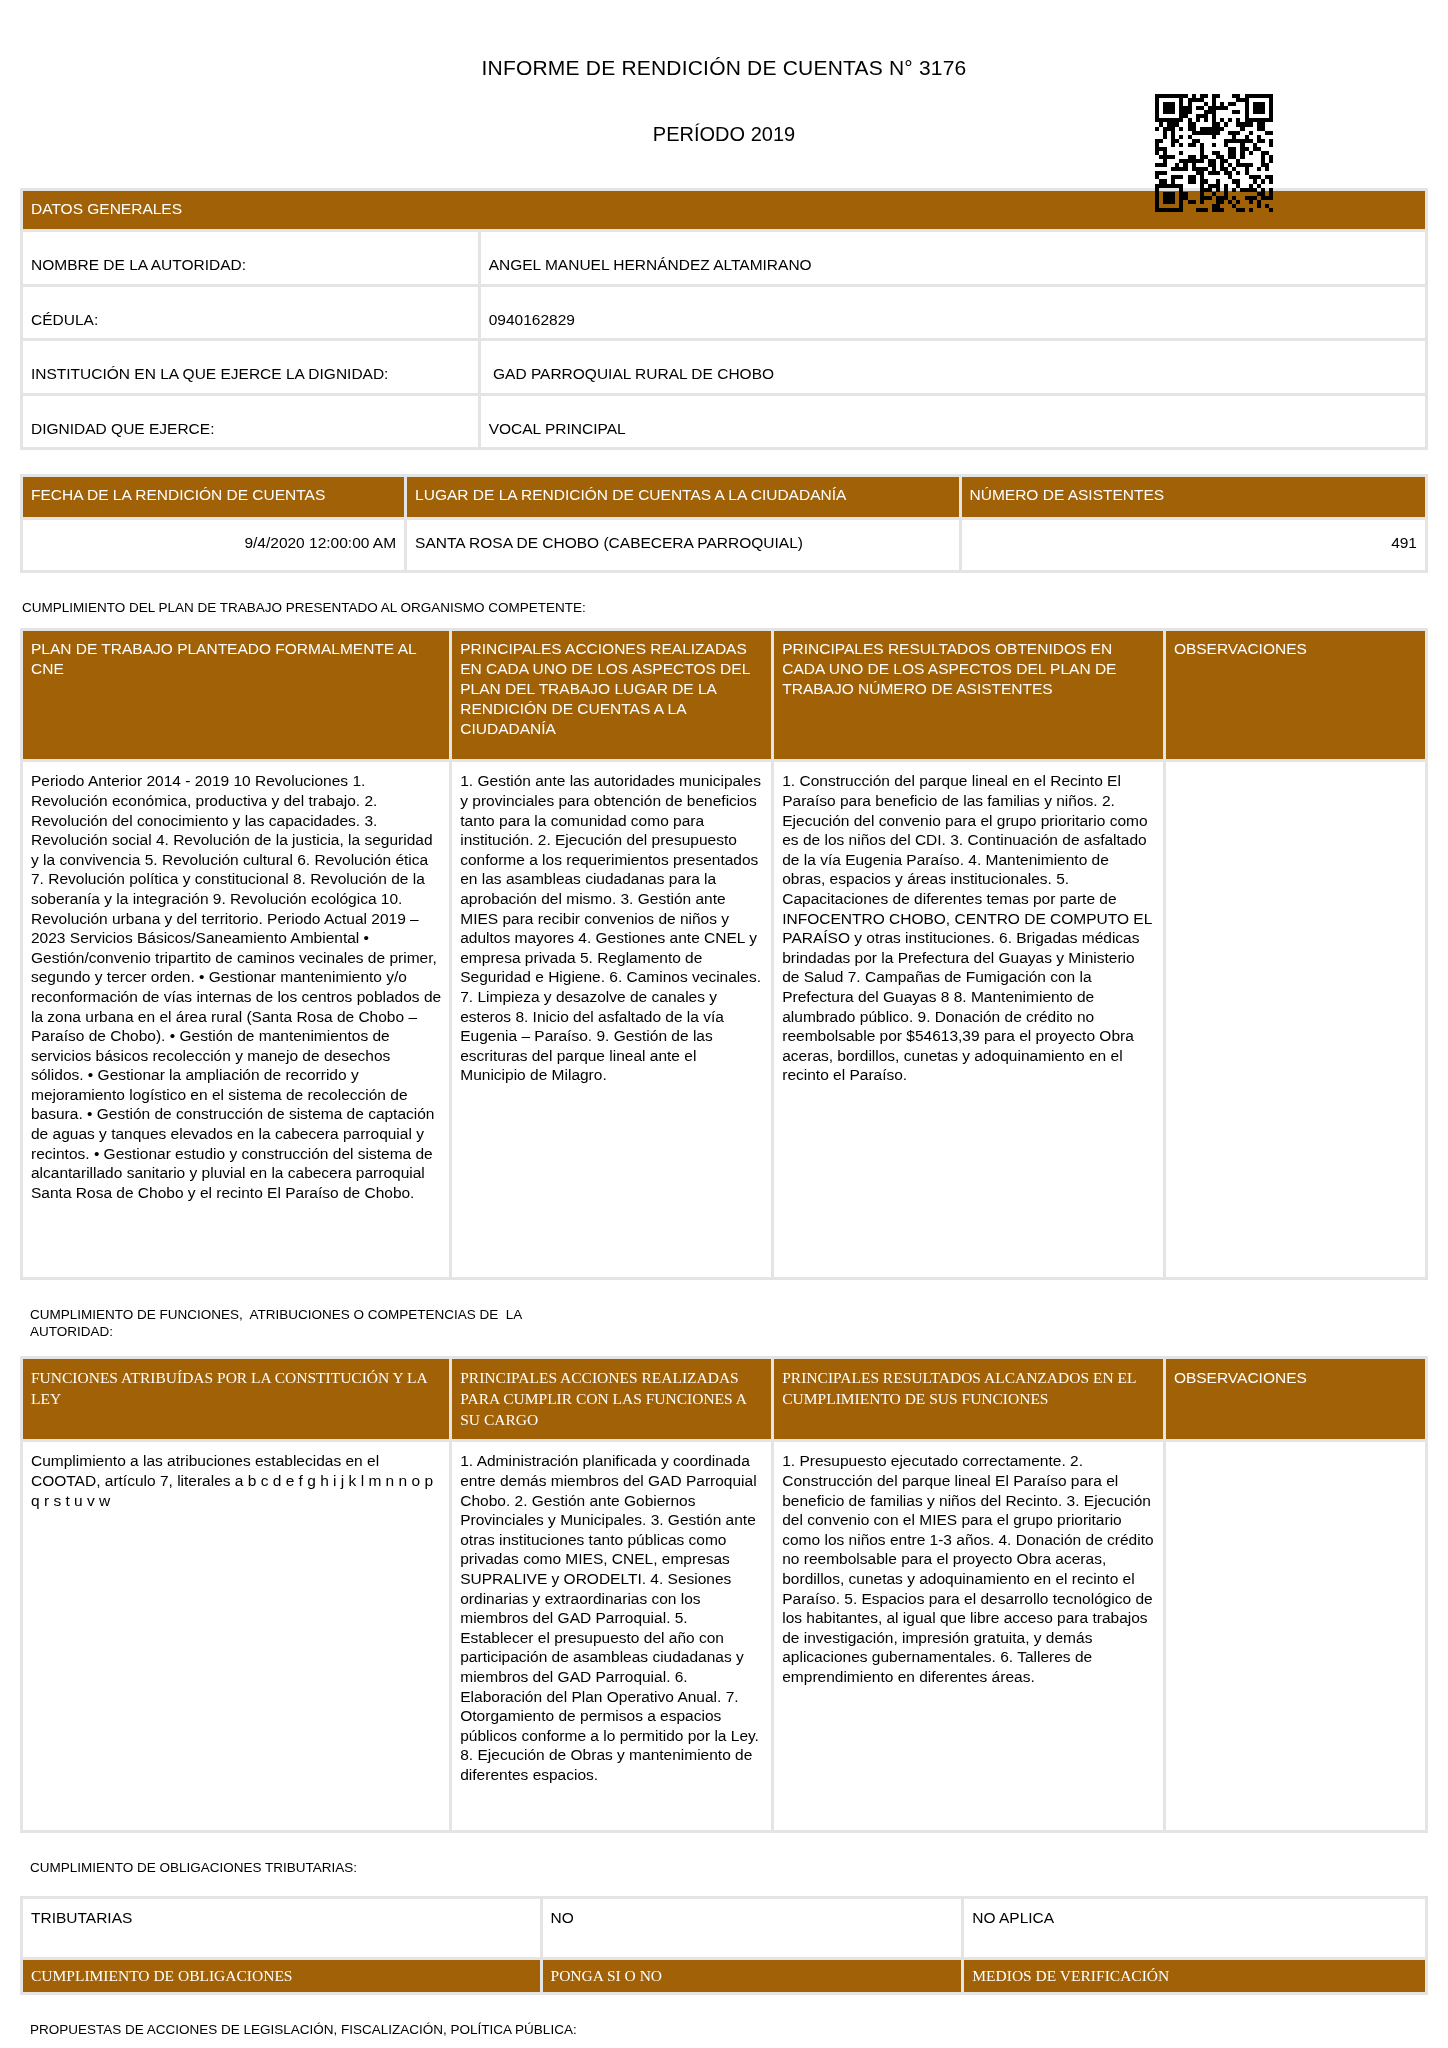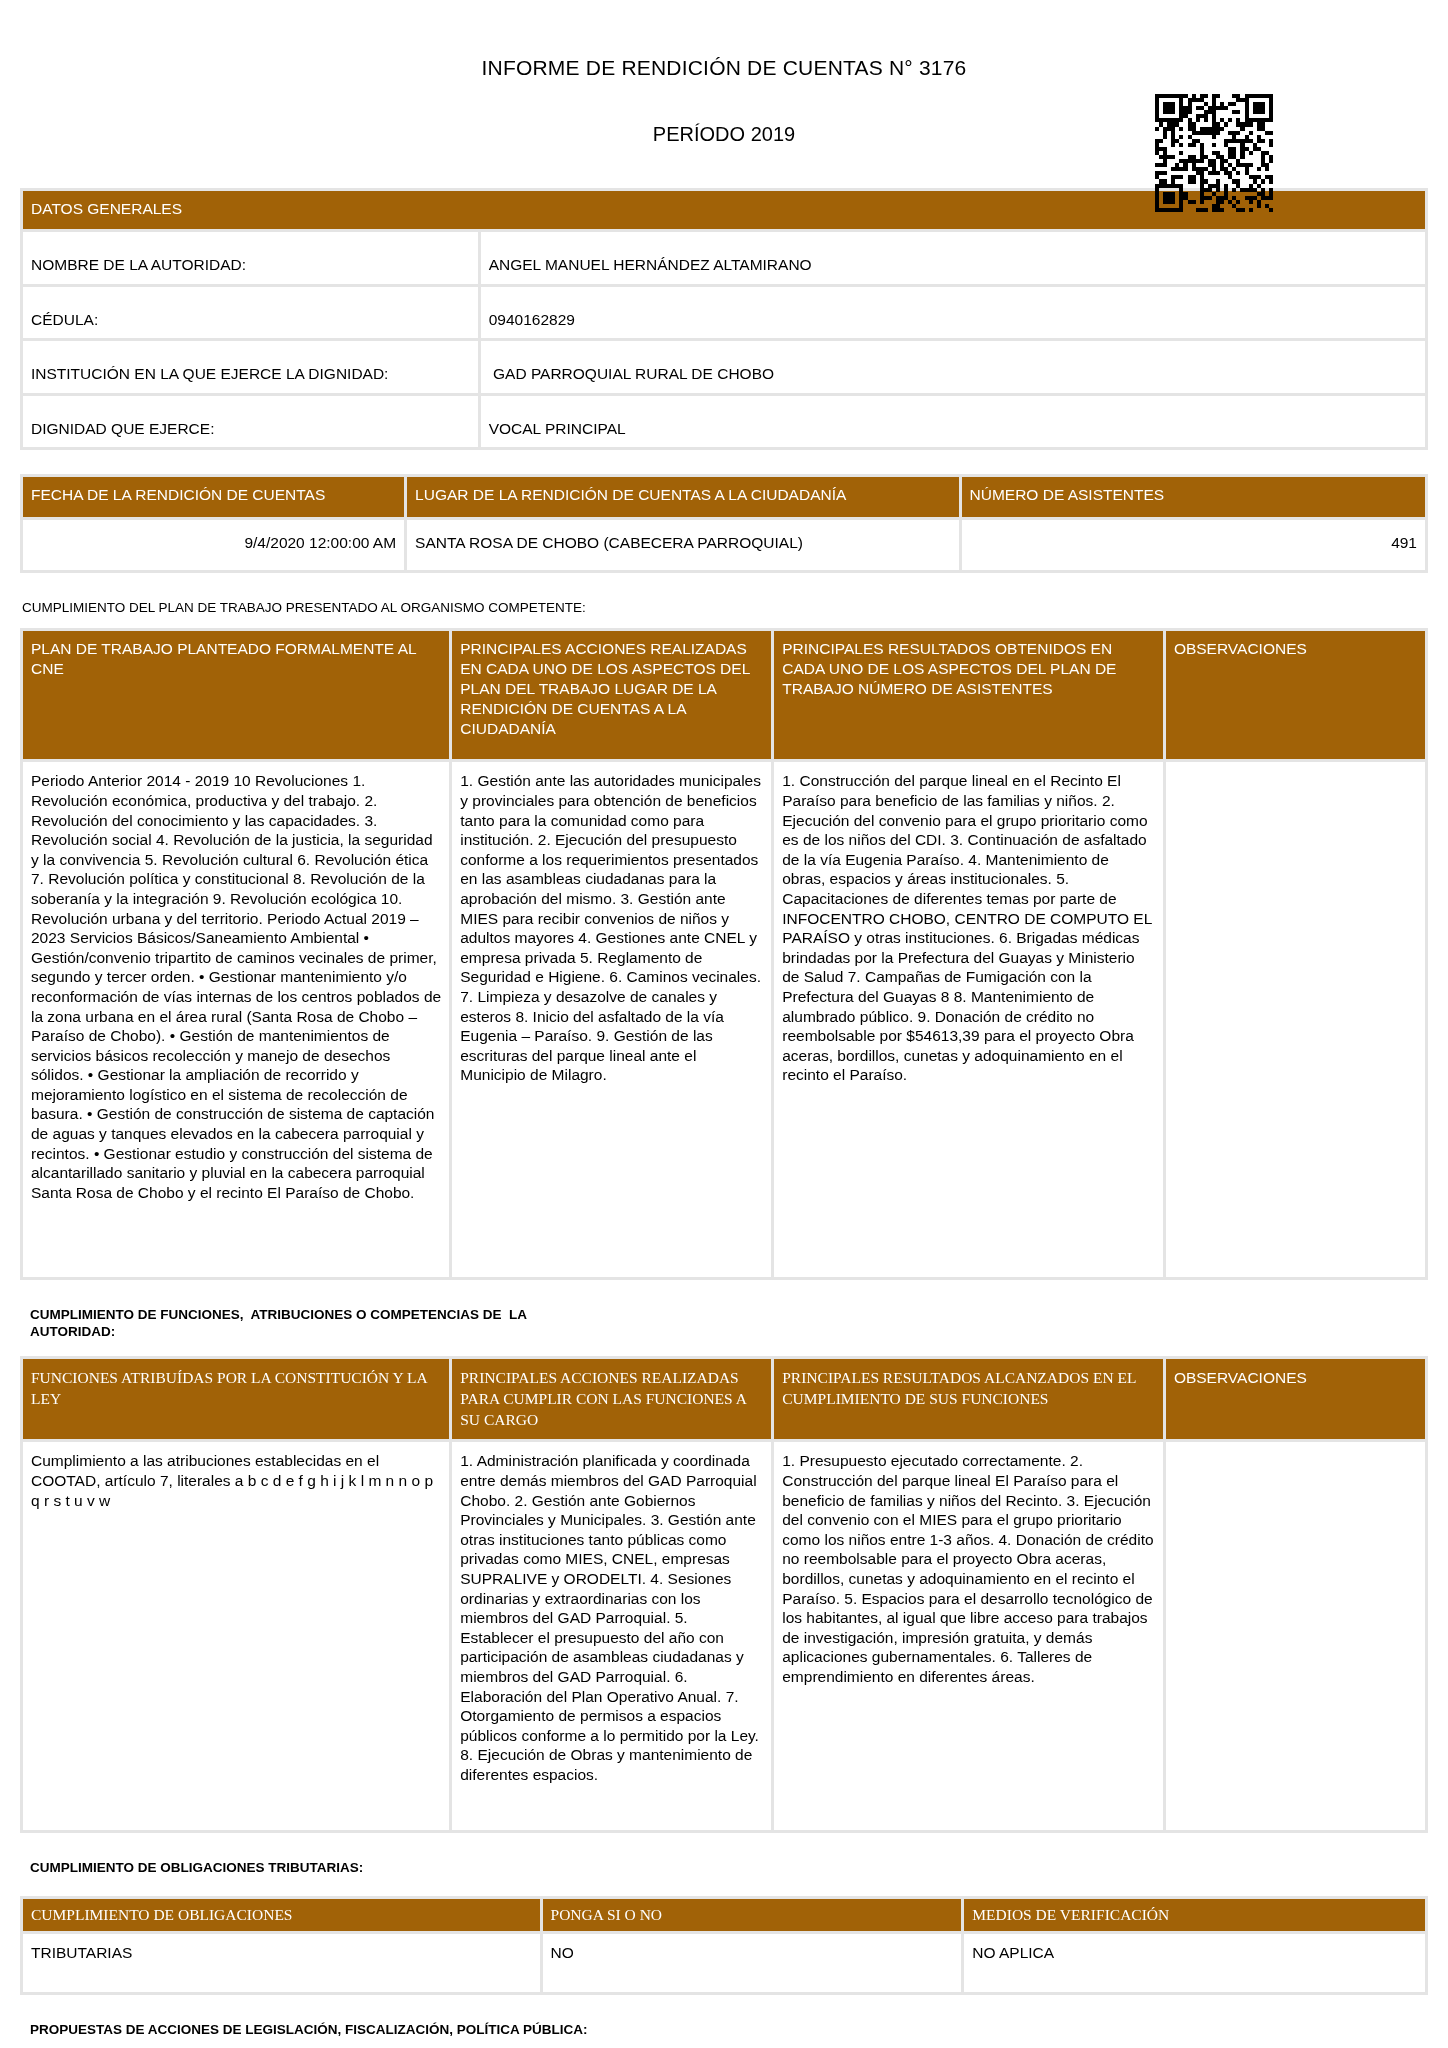--- a/index.html
+++ b/index.html
@@ -16,21 +16,21 @@
     margin-top:56px; text-align:center;
     font-size:21px; line-height:24px; letter-spacing:.2px;
   }
   .subtitle {
     margin-top:42px; text-align:center;
     font-size:20px; line-height:24px;
   }
   .qr-box { position:absolute; top:38px; right:173px; width:120px; height:120px; }
 
   .slabel { font-size:13.5px; line-height:17px; margin:26px 0 0 2px; }
-  .indent { margin-left:10px;font-weight:bold; }
+  .indent { margin-left:10px; }
   .prelabel { white-space:pre-wrap; }
 
   table.tbl {
     width:100%; border-collapse:separate; border-spacing:3px;
     background:#e4e4e4; table-layout:fixed;
   }
   .tbl th {
     background:#a16207; color:#fff; font-weight:normal;
     text-align:left; vertical-align:top;
     padding:8px 8px; font-size:15.5px; line-height:20px;
@@ -590,27 +590,27 @@
 
   <div class="slabel indent">CUMPLIMIENTO DE OBLIGACIONES TRIBUTARIAS:</div>
   <table class="tbl oblig">
     <colgroup>
         <col style="width:37%">
         <col style="width:30%">
         <col>
       </colgroup>
     <tbody>
       <tr>
+        <td>TRIBUTARIAS</td>
+        <td>NO</td>
+        <td>NO APLICA</td>
+      </tr>
+      <tr>
         <th class="serif">CUMPLIMIENTO DE OBLIGACIONES</th>
         <th class="serif">PONGA SI O NO</th>
         <th class="serif">MEDIOS DE VERIFICACIÓN</th>
       </tr>
-      <tr>
-        <td>TRIBUTARIAS</td>
-        <td>NO</td>
-        <td>NO APLICA</td>
-      </tr>
     </tbody>
   </table>
 
   <div class="slabel indent">PROPUESTAS DE ACCIONES DE LEGISLACIÓN, FISCALIZACIÓN, POLÍTICA PÚBLICA:</div>
 
 </div>
 
 </body></html>

